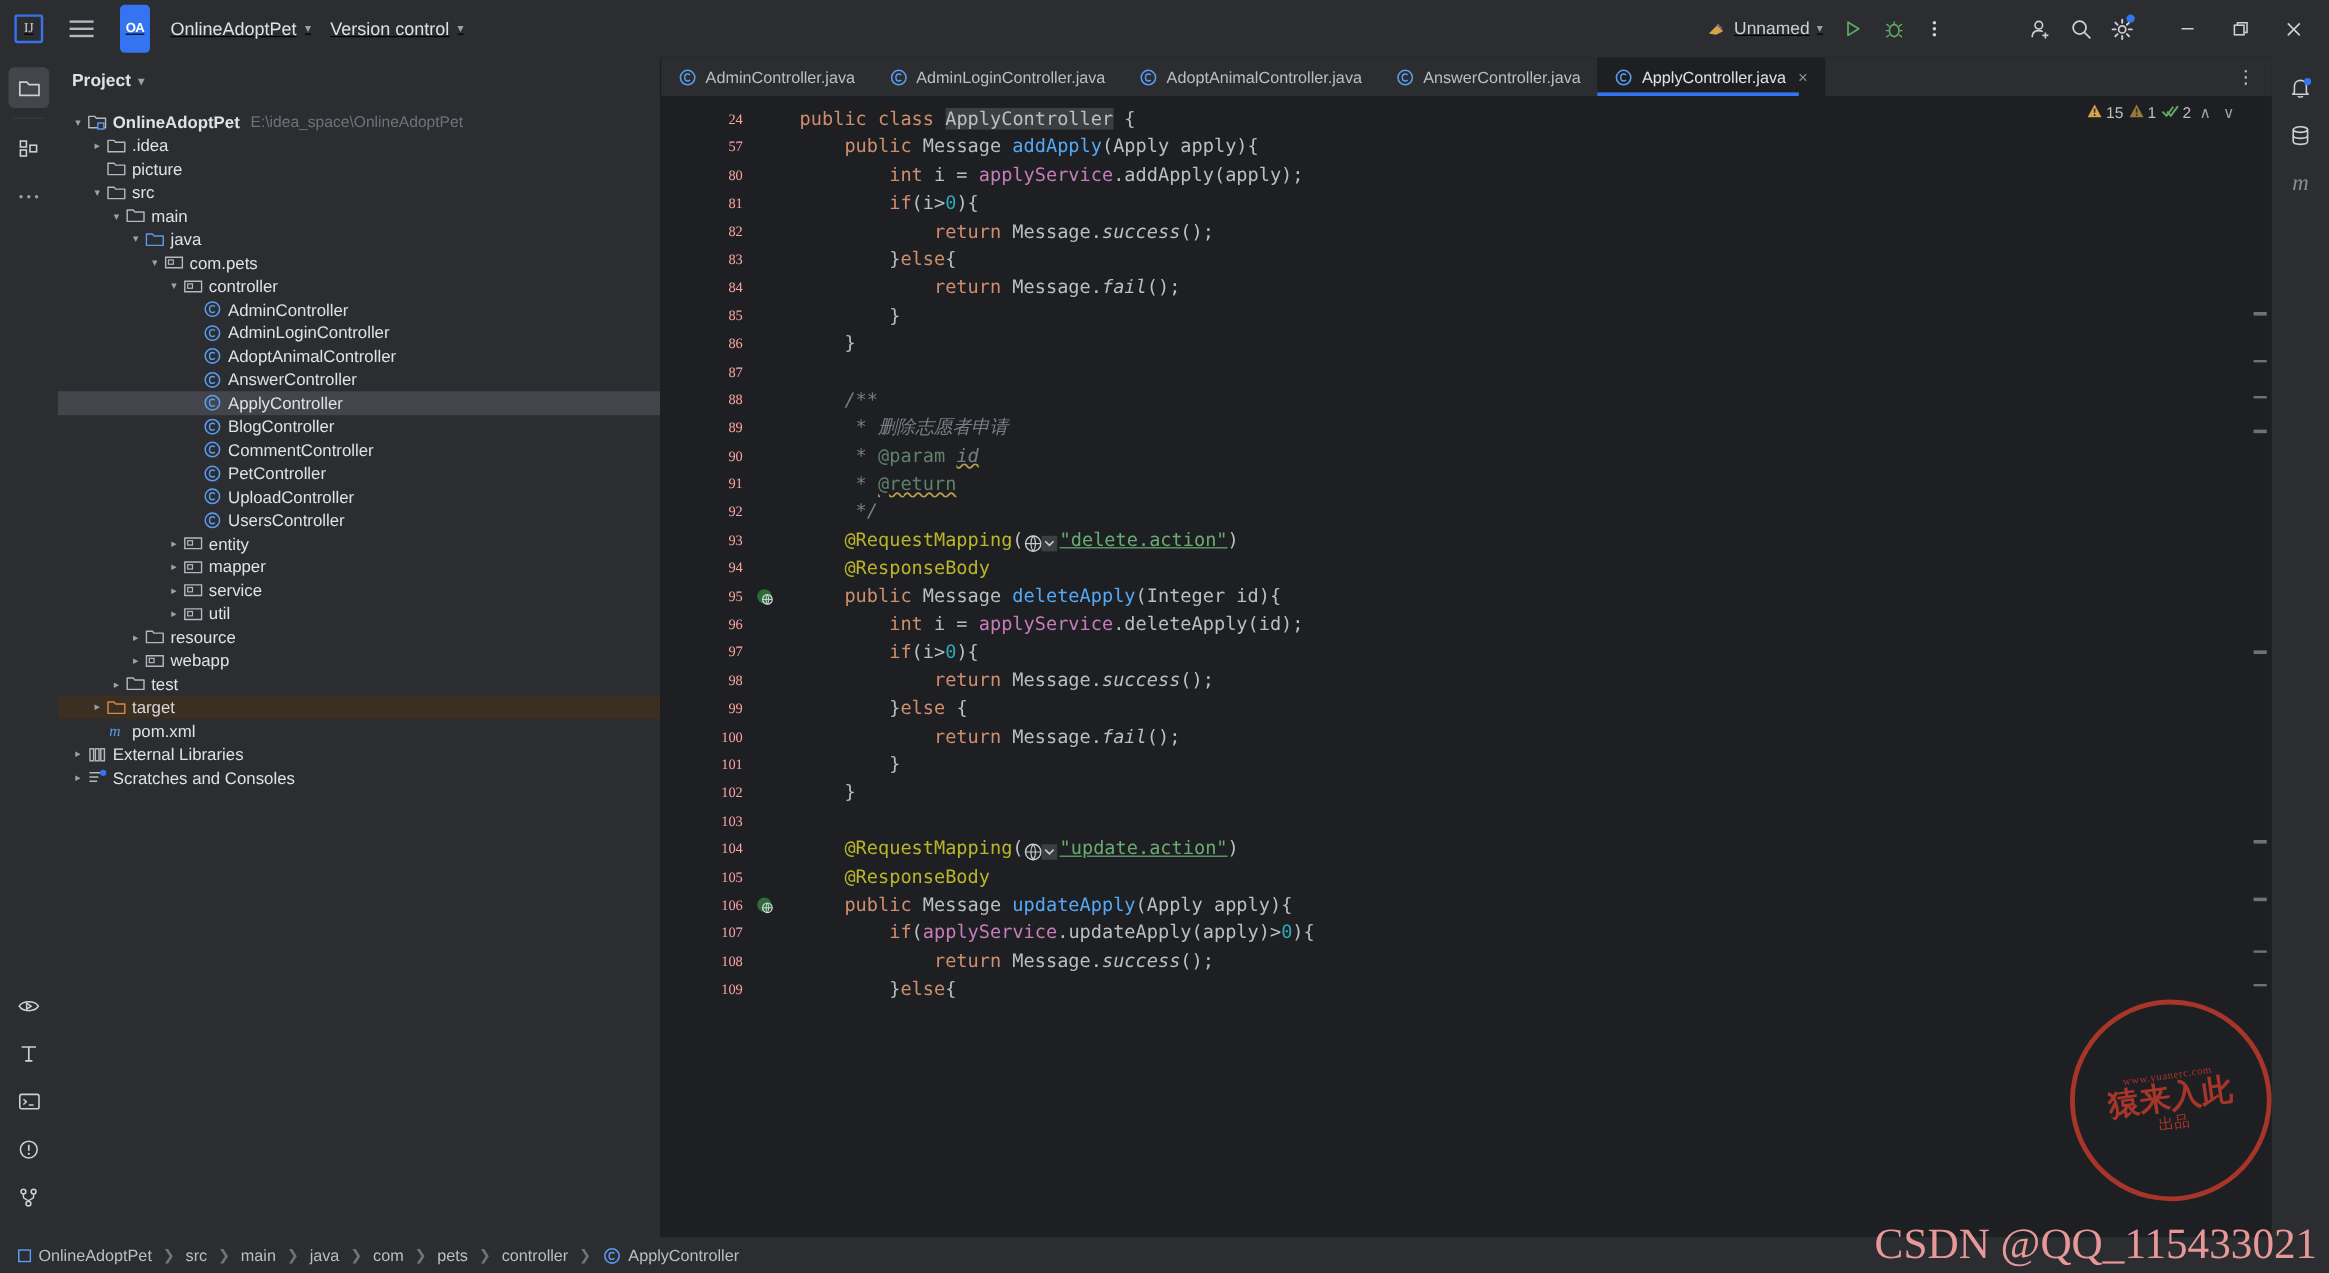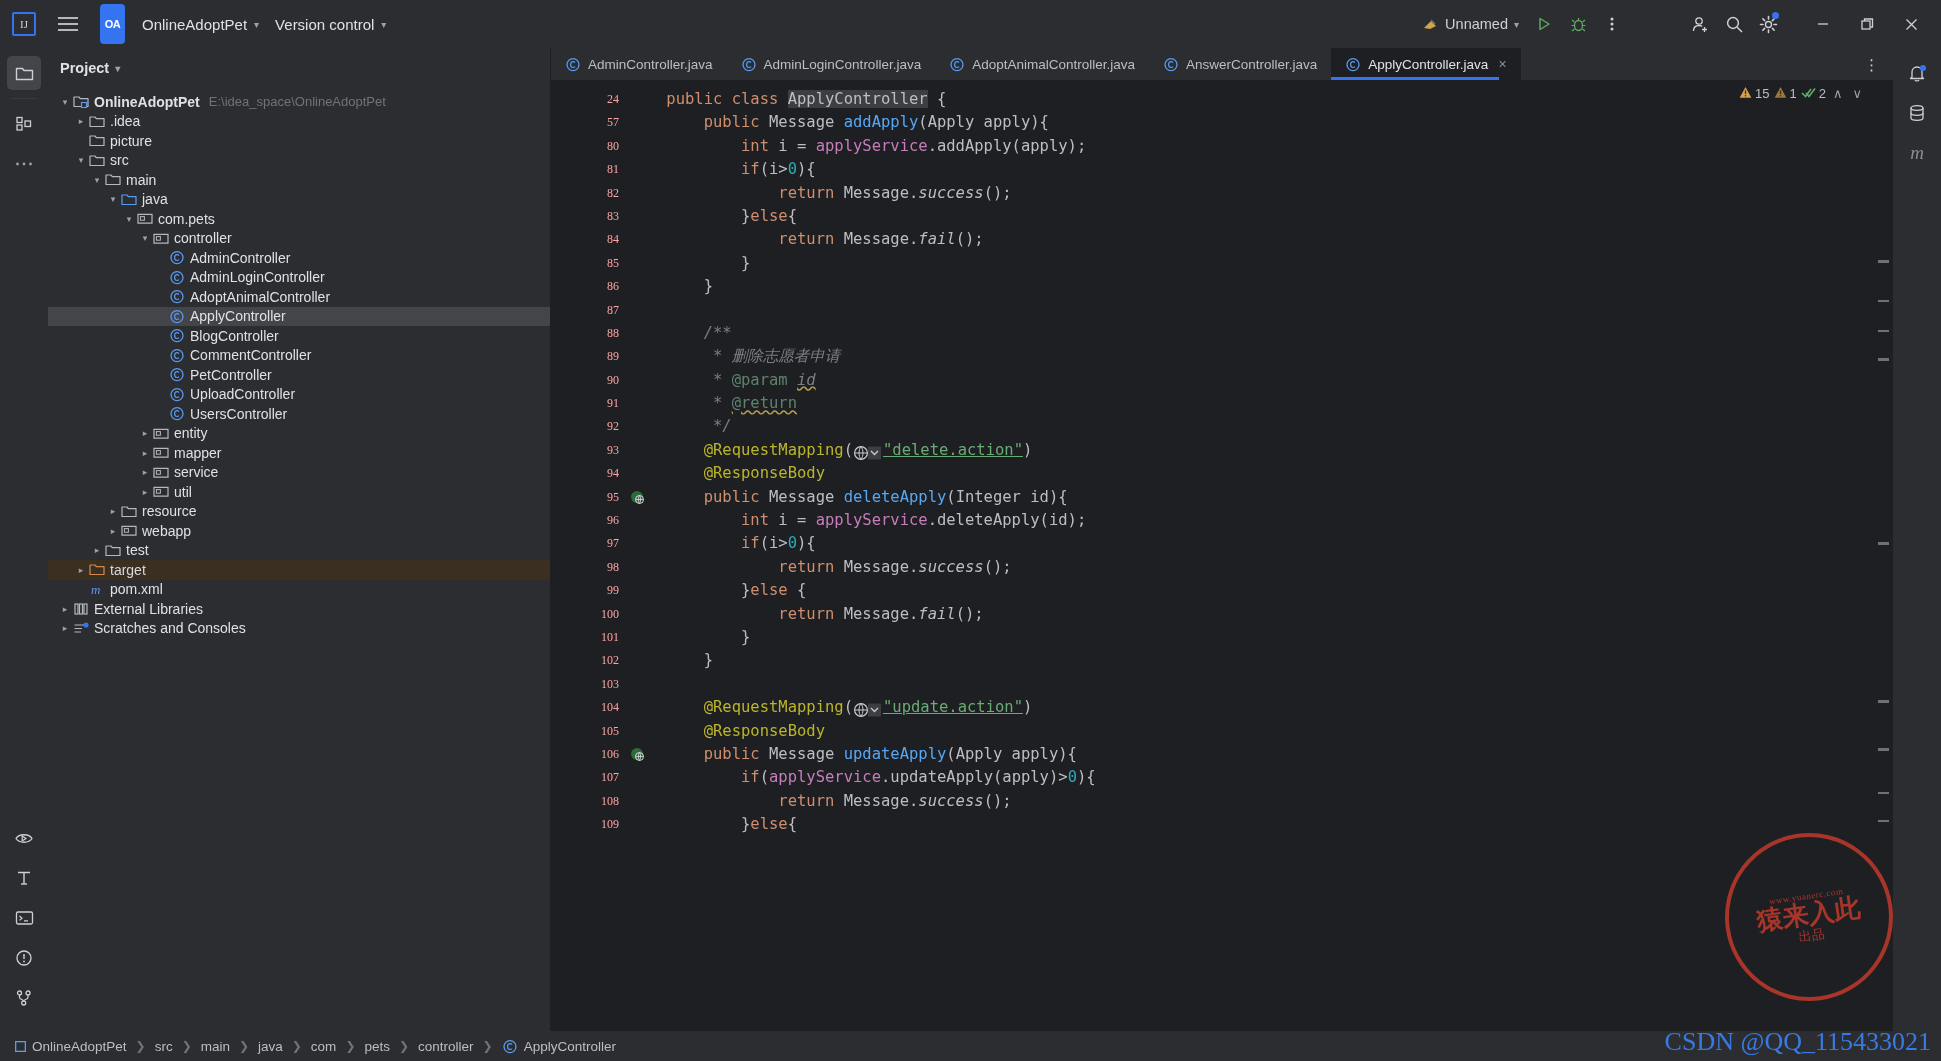--- a/index.html
+++ b/index.html
@@ -10,21 +10,21 @@
     overflow: hidden;
   }
   .app {
     position: relative; width: 1941px; height: 1061px;
     background: #2b2d30; display: flex; flex-direction: column;
   }
 
   
   .titlebar {
     height: 48px; background: #2b2d30; display: flex; align-items: center;
-    padding: 0 8px 0 12px; flex: 0 0 48px; gap: 4px;
+    padding: 0 8px 0 12px; flex: 0 0 48px; gap: 4px; text-decoration: underline;
   }
   .tb-left { display: flex; align-items: center; gap: 0; }
   .ij-logo {
     width: 24px; height: 24px; border: 2px solid #3574f0; border-radius: 2px;
     display: flex; align-items: center; justify-content: center;
     color: #cfd3d9; font-size: 11px; font-family: "Liberation Serif", serif;
     margin-right: 18px; line-height: 1;
   }
   .hamburger { width: 28px; height: 28px; display: flex; flex-direction: column;
     justify-content: center; gap: 4px; margin-right: 18px; cursor: pointer; }
@@ -191,22 +191,22 @@
     border-radius: 50%; border: 4px solid #c0392b; opacity: .85;
     display: flex; align-items: center; justify-content: center;
     color: #c0392b; transform: rotate(-8deg); pointer-events: none;
   }
   .stamp-inner { text-align: center; font-family: "Liberation Serif", serif;
      line-height: 1.05; }
   .stamp-top { font-size: 9px; letter-spacing: .5px; }
   .stamp-mid { font-size: 26px; font-weight: bold; }
   .stamp-bot { font-size: 13px; }
   .csdn {
-    position: absolute; right: 10px; bottom: 4px; font-size: 26px;
-    color: #3b82f6; font-family: "Liberation Serif", serif; opacity: .9;
+    position: absolute; right: 10px; bottom: 4px; font-size: 36px;
+    color: #fca5a5; font-family: "Liberation Serif", serif; opacity: .9;
     pointer-events: none; white-space: nowrap;
   }
 </style>
 </head>
 <body>
 
 <div class="app">
 
   <div class="titlebar">
     <div class="tb-left">
@@ -464,20 +464,30 @@
           </div>
           <div class="node" style="padding-left: 106px;">
             <span class="arrow empty"></span>
             <span class="nicon">
               <svg width="16" height="15" viewBox="0 0 16 15">
                 <circle cx="8" cy="7.6" r="6" fill="none" stroke="#5a9bf0" stroke-width="1.3"></circle>
                 <path d="M10 5.6 C9.4 4.9 8.7 4.7 8 4.7 C6.5 4.7 5.6 5.9 5.6 7.6 C5.6 9.3 6.5 10.5 8 10.5 C8.7 10.5 9.4 10.3 10 9.6" fill="none" stroke="#5a9bf0" stroke-width="1.2"></path>
               </svg>
             </span>
             <span class="nlabel">AdoptAnimalController</span>
+          </div>
+          <div class="node" style="padding-left: 106px;">
+            <span class="arrow empty"></span>
+            <span class="nicon">
+              <svg width="16" height="15" viewBox="0 0 16 15">
+                <circle cx="8" cy="7.6" r="6" fill="none" stroke="#5a9bf0" stroke-width="1.3"></circle>
+                <path d="M10 5.6 C9.4 4.9 8.7 4.7 8 4.7 C6.5 4.7 5.6 5.9 5.6 7.6 C5.6 9.3 6.5 10.5 8 10.5 C8.7 10.5 9.4 10.3 10 9.6" fill="none" stroke="#5a9bf0" stroke-width="1.2"></path>
+              </svg>
+            </span>
+            <span class="nlabel">AnswerController</span>
           </div>
           <div class="node sel" style="padding-left: 106px;">
             <span class="arrow empty"></span>
             <span class="nicon">
               <svg width="16" height="15" viewBox="0 0 16 15">
                 <circle cx="8" cy="7.6" r="6" fill="none" stroke="#5a9bf0" stroke-width="1.3"></circle>
                 <path d="M10 5.6 C9.4 4.9 8.7 4.7 8 4.7 C6.5 4.7 5.6 5.9 5.6 7.6 C5.6 9.3 6.5 10.5 8 10.5 C8.7 10.5 9.4 10.3 10 9.6" fill="none" stroke="#5a9bf0" stroke-width="1.2"></path>
               </svg>
             </span>
             <span class="nlabel">ApplyController</span>

